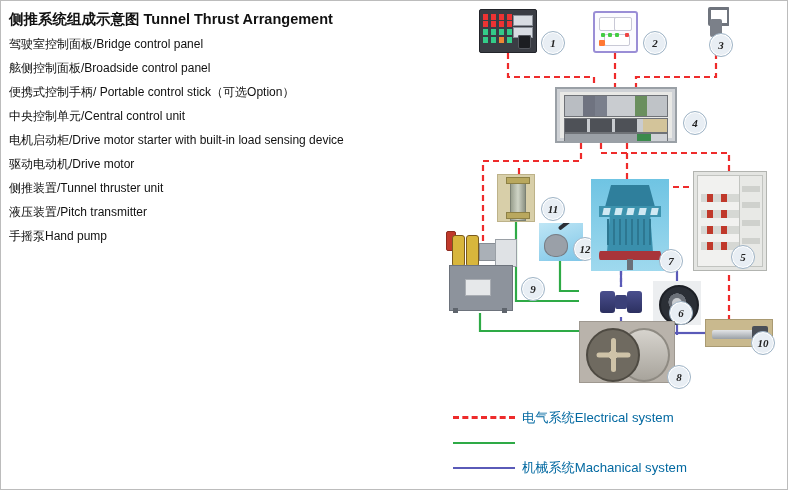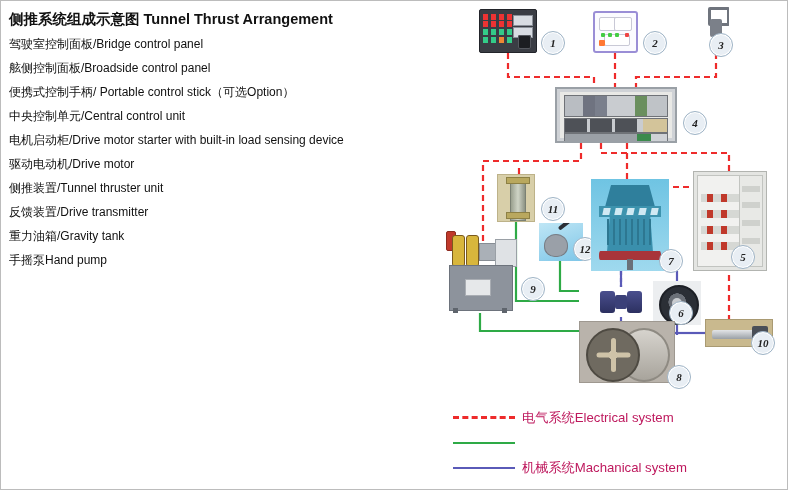--- a/index.html
+++ b/index.html
@@ -129,38 +129,37 @@
   .badge{position:absolute;width:22px;height:22px;border-radius:50%;
     background:#e8eef4;border:1px solid #9fb4c6;
     font-family:"Liberation Serif","DejaVu Serif",serif;font-style:italic;font-weight:bold;
     font-size:11px;color:#222;display:flex;align-items:center;justify-content:center;
     box-shadow:0 0 0 1px #fff inset;}
 
   
   #key{position:absolute;left:452px;top:404px;width:330px;}
   .key-row{display:flex;align-items:center;height:25px;}
   .key-swatch{width:62px;height:0;border-top-width:2px;border-top-style:solid;margin-right:7px;flex:0 0 auto;}
-  .key-label{font-size:13.2px;color:#be185d;white-space:nowrap;}
+  .key-label{font-size:13.2px;color:#0369a1;white-space:nowrap;}
 </style>
 </head>
 <body>
 
 <div id="page">
 
   <div id="textcol">
     <div id="diagram-title">侧推系统组成示意图 Tunnel Thrust Arrangement</div>
     <div class="legend-line">驾驶室控制面板/Bridge control panel</div>
     <div class="legend-line">舷侧控制面板/Broadside control panel</div>
     <div class="legend-line">便携式控制手柄/ Portable control stick（可选Option）</div>
     <div class="legend-line">中央控制单元/Central control unit</div>
     <div class="legend-line">电机启动柜/Drive motor starter with built-in load sensing device</div>
     <div class="legend-line">驱动电动机/Drive motor</div>
     <div class="legend-line">侧推装置/Tunnel thruster unit</div>
-    <div class="legend-line">反馈装置/Drive transmitter</div>
-    <div class="legend-line">重力油箱/Gravity tank</div>
+    <div class="legend-line">液压装置/Pitch transmitter</div>
     <div class="legend-line">手摇泵Hand pump</div>
   </div>
 
   <div id="canvas">
 
     <svg id="wires" viewBox="0 0 358 400">
       <g fill="none" stroke-width="2.2" stroke="#ee2b2b" stroke-dasharray="6,4">
         <path d="M77,52 L77,76 L163,76 L163,86"></path>
         <path d="M184,52 L184,86"></path>
         <path d="M285,52 L285,76 L205,76 L205,86"></path>

